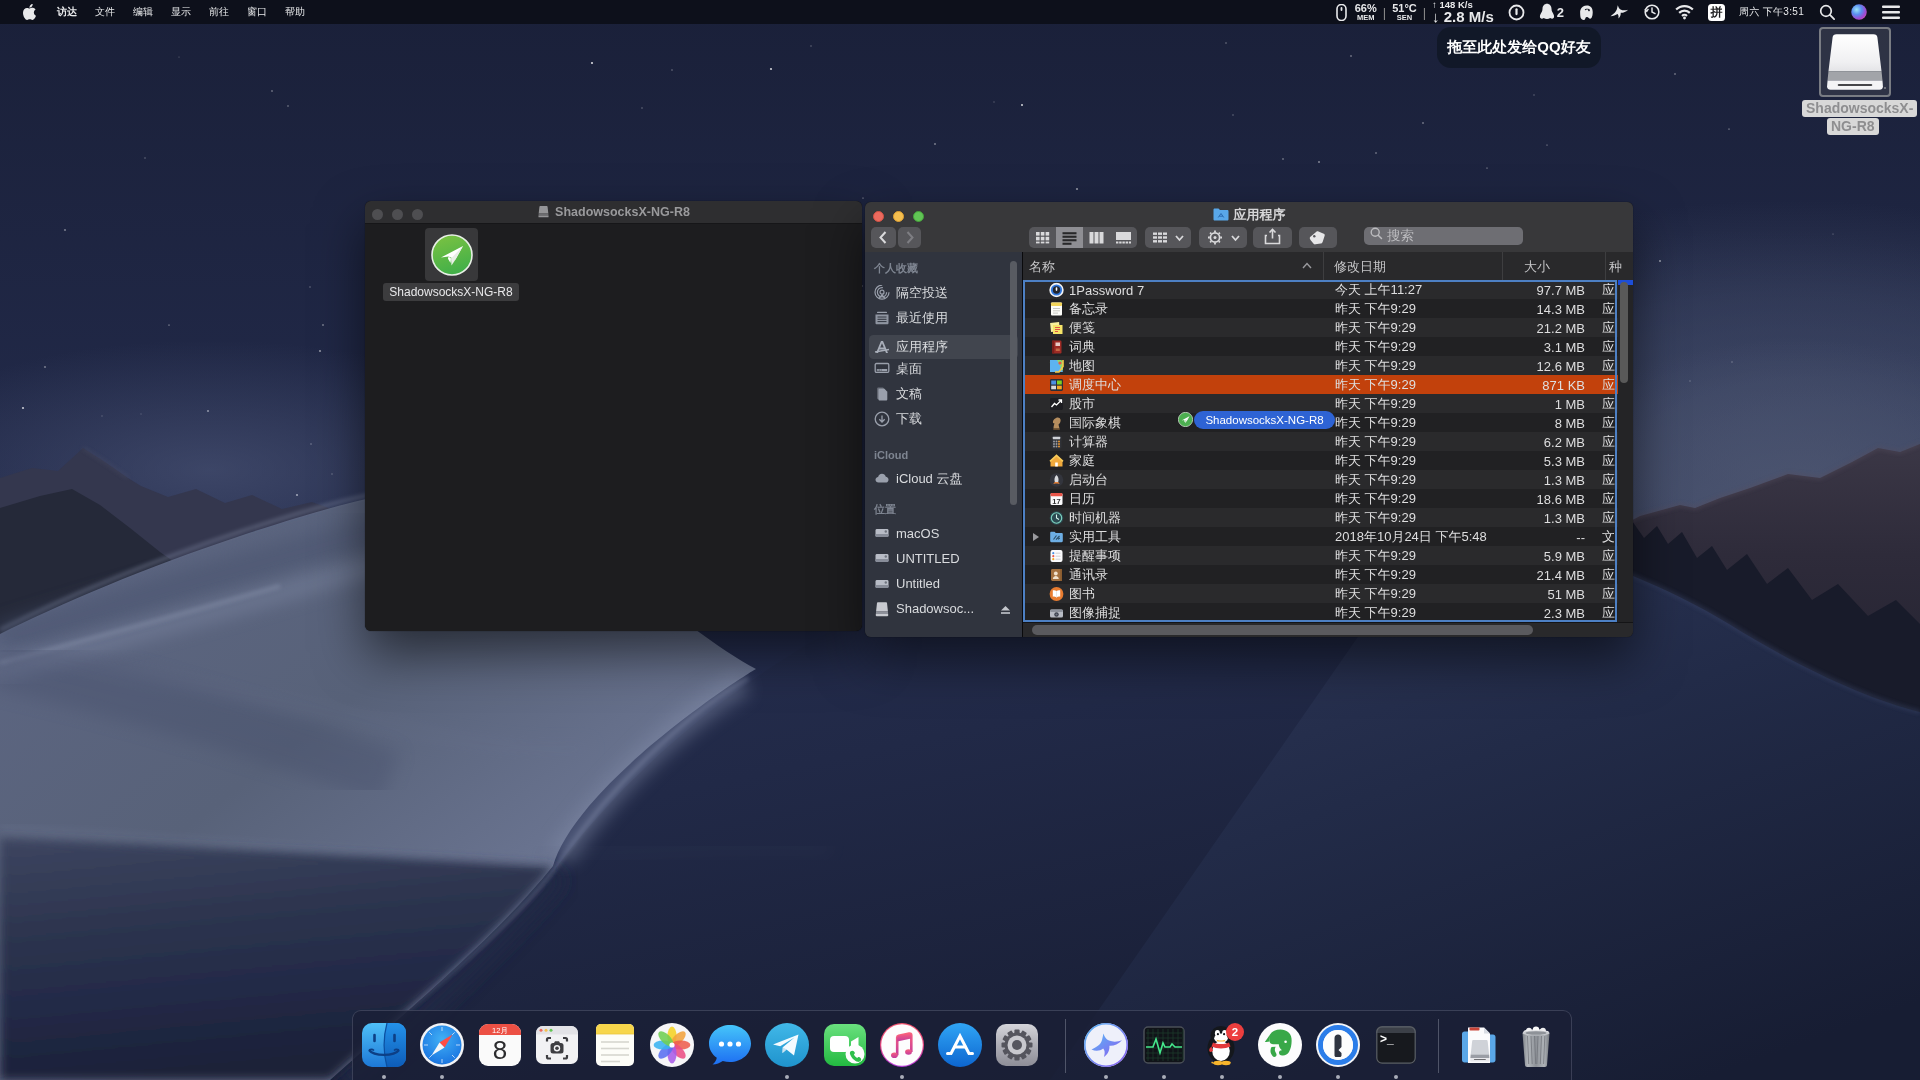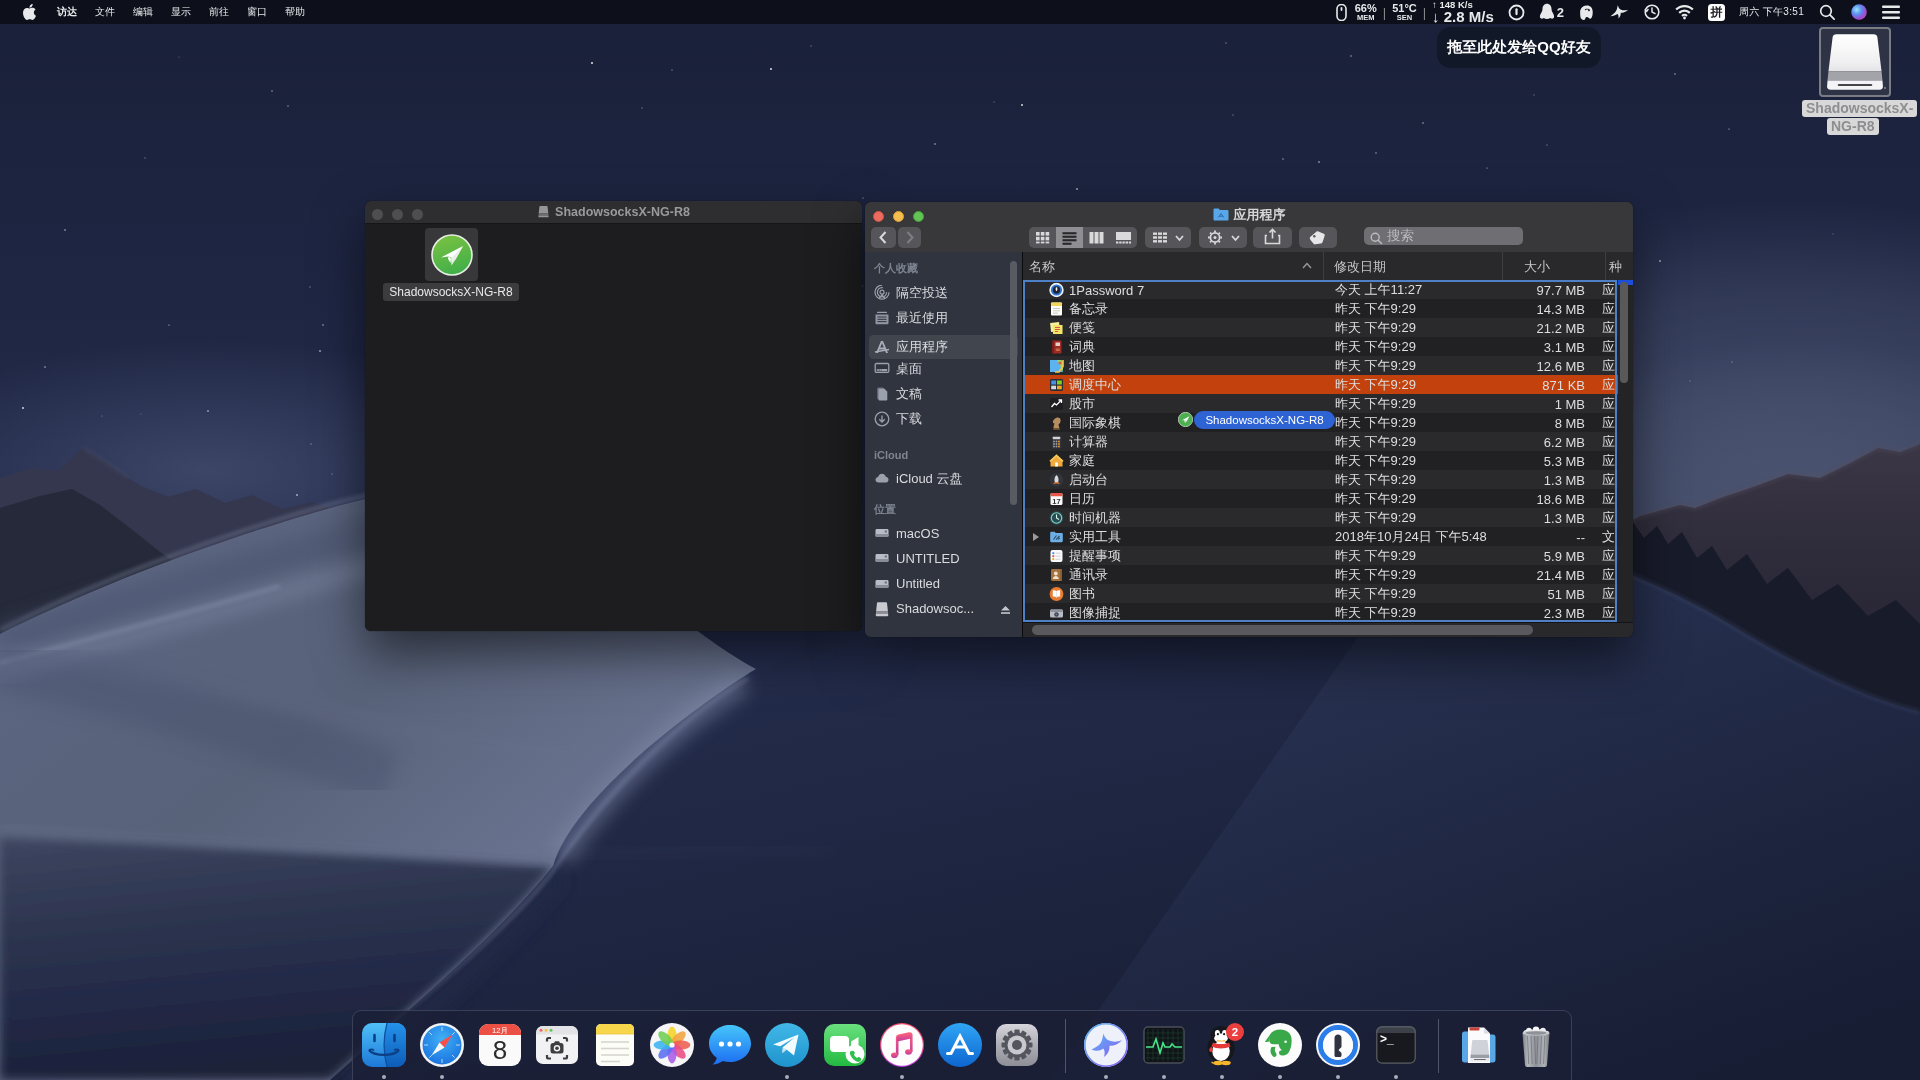--- a/index.html
+++ b/index.html
@@ -452,21 +452,21 @@
         <g stroke="#d9d9db" stroke-width="1.6" fill="none">
           <path d="M14,8.5 L12.5,8.5 L12.5,16.5 L26.5,16.5 L26.5,8.5 L25,8.5"></path>
           <path d="M19.5,3 L19.5,11.5"></path>
           <path d="M16.5,5.5 L19.5,2.5 L22.5,5.5"></path>
         </g>
       </svg></div>
   <div class="tbtn" style="left:434px;width:38px"><svg width="38" height="21" viewBox="0 0 38 21">
         <path d="M12,8 L12,12.5 C12,13.3 12.3,13.8 12.9,14.2 L17.5,17 C18.3,17.5 19.2,17.5 20,17 L25.5,13.6 C26.3,13.1 26.6,12.2 26.2,11.4 L23.5,6.3 C23.1,5.6 22.5,5.2 21.7,5.2 L14,5.2 C12.9,5.2 12,6 12,8 Z" transform="rotate(-40 19 11)" fill="#e6e6e8"></path>
         <circle cx="15.3" cy="9.2" r="1.2" fill="#55555a"></circle>
       </svg></div>
-  <div style="position:absolute;left:499px;top:25px;width:159px;height:18px;background:#6e6e73;border-radius:5px;display:flex;align-items:flex-end">
+  <div style="position:absolute;left:499px;top:25px;width:159px;height:18px;background:#6e6e73;border-radius:5px;display:flex;align-items:flex-start">
     <svg width="13" height="13" viewBox="0 0 13 13" style="margin-left:6px;flex:none">
         <circle cx="5.2" cy="5.2" r="4" fill="none" stroke="#bcbcbf" stroke-width="1.4"></circle>
         <path d="M8.2,8.2 L11.5,11.5" stroke="#bcbcbf" stroke-width="1.5" stroke-linecap="round"></path>
       </svg>
     <span style="color:#bcbcbf;font-size:13.5px;margin-left:4px">搜索</span>
   </div>
   <div id="sbar">
     <div class="hd" style="top:9px">个人收藏</div>
     <div class="srow" style="top:29px"><svg class="ic" viewBox="0 0 16 16">
           <g fill="none" stroke="#9aa0ac" stroke-width="1.2">

